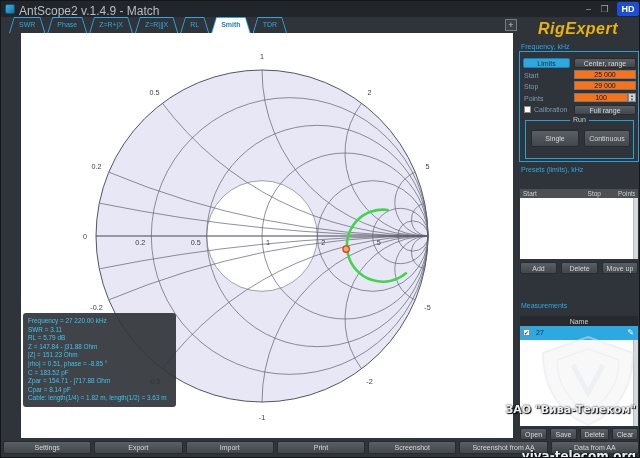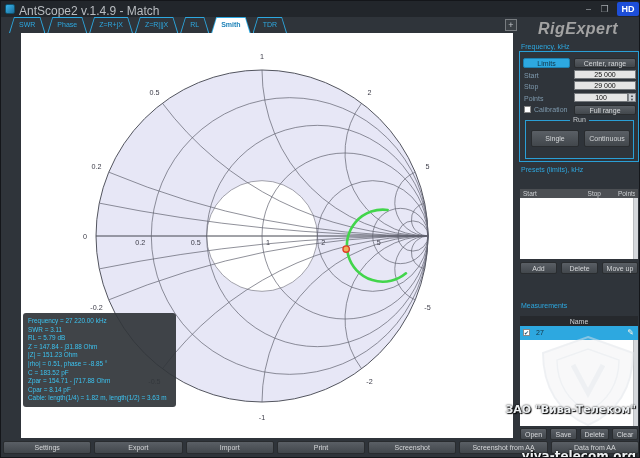--- a/index.html
+++ b/index.html
@@ -27,27 +27,27 @@
   .addtab{position:absolute;left:504px;top:18px;width:12px;height:12px;background:#3a3f44;border:1px solid #787c80;
           color:#c3c7cb;font-size:9px;line-height:10px;text-align:center;box-sizing:border-box;}
   
   #canvas{position:absolute;left:20px;top:32px;width:492px;height:405px;background:#ffffff;}
   #tooltip{position:absolute;left:2px;top:280px;width:153px;background:rgba(50,54,58,0.93);border-radius:3px;
            padding:4px 5px;box-sizing:border-box;}
   #tooltip div{font-size:6.4px;line-height:8.6px;color:#3cc3f0;white-space:nowrap;}
   
   #panel{position:absolute;left:516px;top:16px;width:124px;height:424px;font-size:7px;color:#c9ccd0;}
   .logo{position:absolute;left:0;top:3px;width:122px;text-align:center;font-size:16px;font-style:italic;
-        font-weight:bold;color:#a3a3a3;letter-spacing:0.5px;}
+        font-weight:bold;color:#eab308;letter-spacing:0.5px;}
   .bluelab{position:absolute;color:#2da8e0;font-size:7px;}
   .btn{background:linear-gradient(#5a5f65,#42474c);border:1px solid #292c2f;border-radius:2px;color:#d6d8da;
        font-size:7px;text-align:center;box-sizing:border-box;position:absolute;}
   .groupbox{position:absolute;border:1px solid #2a9fd6;box-sizing:border-box;}
   .rowlab{position:absolute;color:#7e99ad;font-size:7px;}
-  .field{position:absolute;background:#e5e5e5;border:1px solid #75797d;color:#111;font-size:7px;text-align:center;
+  .field{position:absolute;background:#f97316;border:1px solid #75797d;color:#111;font-size:7px;text-align:center;
          box-sizing:border-box;padding:0;font-family:"Liberation Sans",sans-serif;}
   .accentbtn{background:#2da8e0;border:1px solid #1d7fae;color:#103346;}
   .legend{position:absolute;background:#2f343a;padding:0 3px;color:#c6c9cc;font-size:7px;}
   .checkbox{position:absolute;width:7px;height:7px;background:#fff;border:1px solid #888;box-sizing:border-box;
             font-size:6px;line-height:6px;text-align:center;color:#1a5276;}
   .spin{position:absolute;width:8px;background:#cfd3d8;border:1px solid #84888c;box-sizing:border-box;
         color:#45494d;font-size:4px;line-height:4px;text-align:center;}
   .tblheader{position:absolute;display:flex;align-items:center;box-sizing:border-box;}
   .whitebody{position:absolute;background:#fff;}
   .scrollstrip{position:absolute;width:4px;background:#d4d7db;border-left:1px solid #b9bcc0;}

